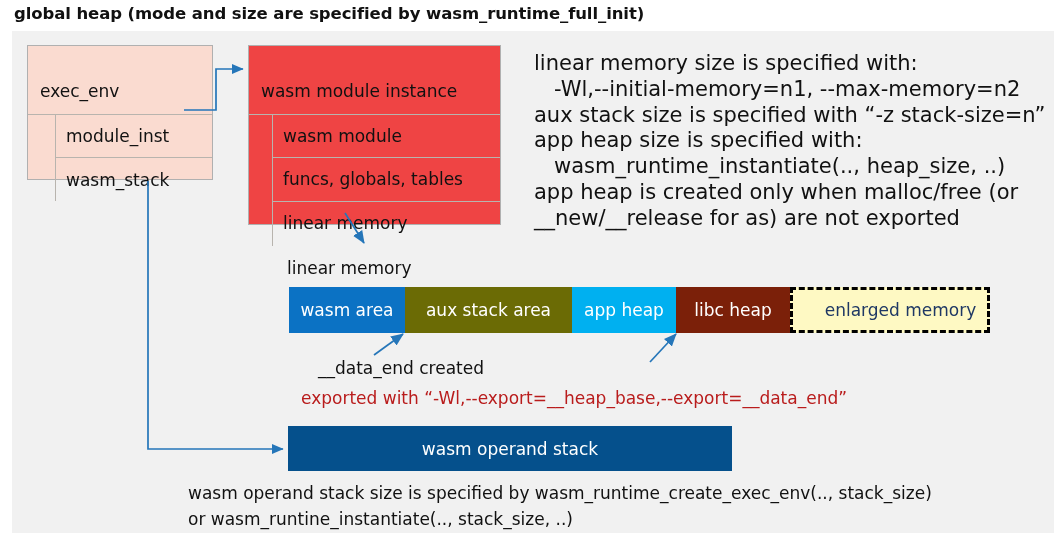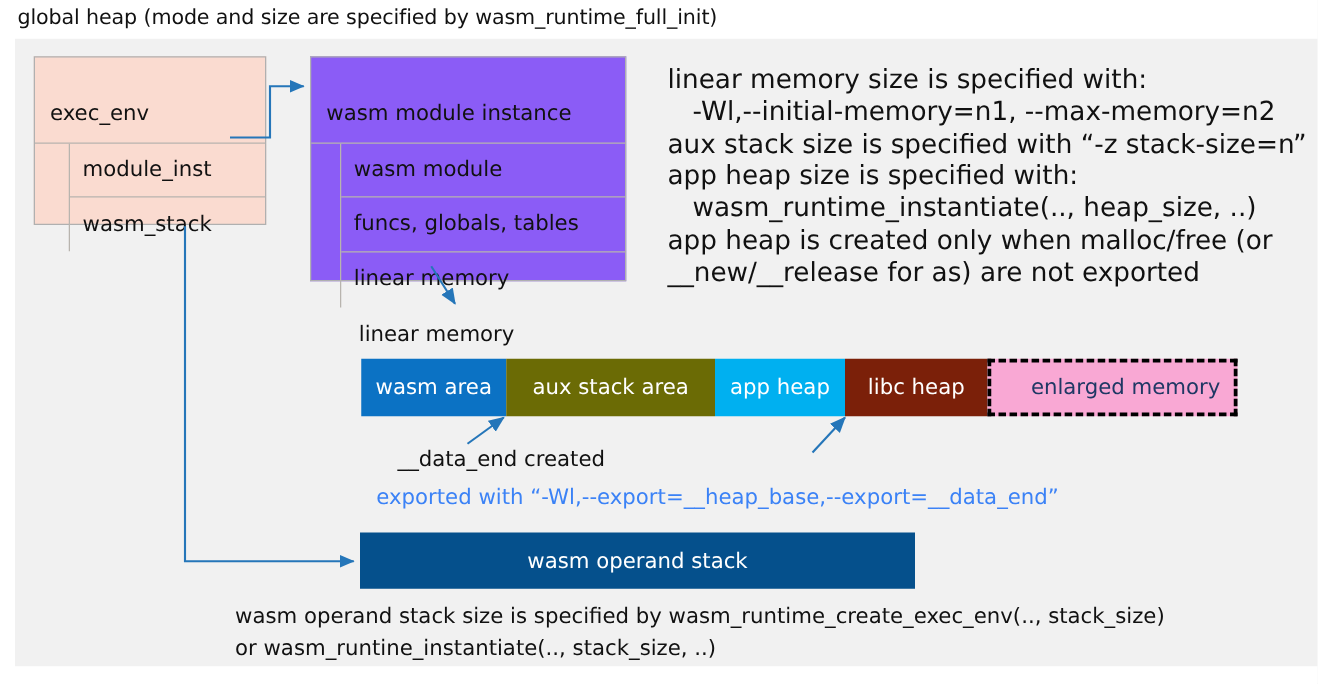--- a/index.html
+++ b/index.html
@@ -22,20 +22,21 @@
   }
   .abs { position: absolute; }
 
   
   #title {
     left: 14px; top: 4px;
     font-size: 16.5px;
     color: #111111;
     white-space: nowrap;
     letter-spacing: -0.1px;
+    font-weight: bold;
   }
 
   
   #panel {
     left: 12px; top: 31px;
     width: 1042px; height: 502px;
     background: #f1f1f1;
   }
 
   
@@ -127,36 +128,36 @@
   .seg {
     display: flex;
     align-items: center;
     justify-content: center;
     font-size: 17px;
     box-sizing: border-box;
     white-space: nowrap;
   }
   .seg.dashed {
     border: 3px dashed #000000;
-    background: #f9a8d4;
+    background: #fef9c3;
     padding-left: 21px;
   }
 
   
   #data-end-label {
     left: 318px; top: 358px;
     font-size: 17px; color: #111; white-space: nowrap;
   }
   #heap-base-label {
     left: 597px; top: 365px;
     font-size: 17px; color: #111; white-space: nowrap;
   }
   #exported-label {
     left: 301px; top: 388px;
-    font-size: 17px; color: #3b82f6; white-space: nowrap;
+    font-size: 17px; color: #b91c1c; white-space: nowrap;
   }
 
   
   #operand-stack {
     left: 288px; top: 426px;
     width: 444px; height: 45px;
     display: flex;
     align-items: center;
     justify-content: center;
     font-size: 17px;
@@ -192,21 +193,21 @@
     <div class="struct-head">exec_env</div>
     <div class="struct-body">
       <div class="struct-gutter"></div>
       <div class="struct-rows">
         <div class="struct-row">module_inst</div>
         <div class="struct-row">wasm_stack</div>
       </div>
     </div>
   </div>
 
-  <div class="abs struct" id="module-inst-box" style="background: #8b5cf6;">
+  <div class="abs struct" id="module-inst-box" style="background: #ef4444;">
     <div class="struct-head">wasm module instance</div>
     <div class="struct-body">
       <div class="struct-gutter"></div>
       <div class="struct-rows">
         <div class="struct-row">wasm module</div>
         <div class="struct-row">funcs, globals, tables</div>
         <div class="struct-row">linear memory</div>
       </div>
     </div>
   </div>

